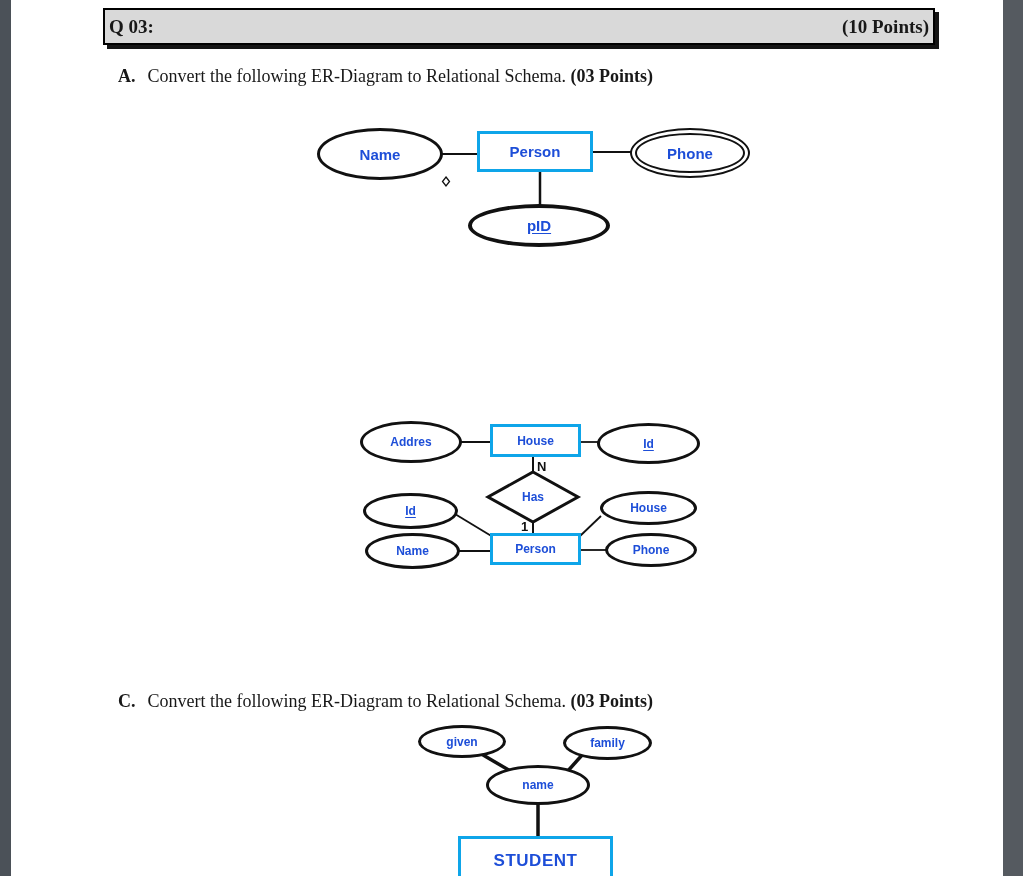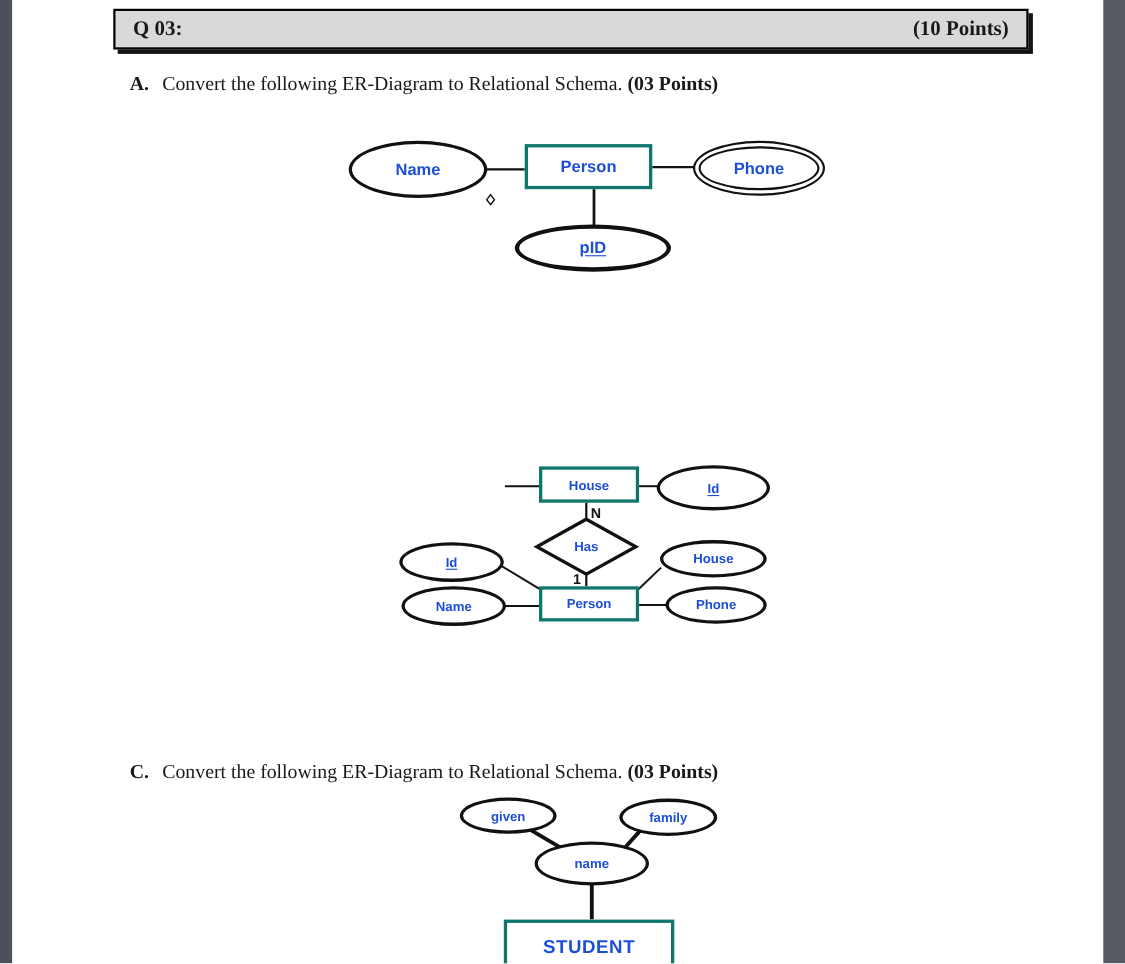--- a/index.html
+++ b/index.html
@@ -18,21 +18,21 @@
   .edge-right { right: 0; width: 20px; background: #555a60; }
 
   .q-header {
     position: absolute;
     left: 103px; top: 8px;
     width: 832px; height: 37px;
     background: #d9d9d9;
     border: 2.5px solid #000;
     box-shadow: 4px 4px 0 #141414;
     display: flex; align-items: center; justify-content: space-between;
-    padding: 0 16px;
+    padding: 0 4px;
     font-weight: bold; font-size: 19px;
   }
 
   .section-heading {
     position: absolute;
     left: 118px;
     font-size: 18px;
     white-space: nowrap;
   }
   .section-heading .b { font-weight: bold; }
@@ -41,21 +41,21 @@
   .shape {
     position: absolute;
     background: #fff;
     display: flex; align-items: center; justify-content: center;
     font-family: "Liberation Sans", sans-serif;
     font-weight: bold;
     color: #1d4ed8;
     text-align: center;
   }
   .ellipse { border: 3px solid #111; border-radius: 50%; }
-  .rect    { border: 3px solid #0f766e; }
+  .rect    { border: 3px solid #0ea5e9; }
   .thick   { border-width: 4px; align-items: center; }
   .under   { text-decoration: underline; text-underline-offset: 2px; }
 
   .dbl-outer { border: 2.5px solid #111; border-radius: 50%; }
   .dbl-inner {
     position: absolute; left: 3px; top: 3px; right: 3px; bottom: 3px;
     border: 2px solid #111; border-radius: 50%;
     display: flex; align-items: center; justify-content: center;
   }
 
@@ -123,20 +123,23 @@
   </div>
   <div class="shape dbl-outer fsA" style="left:630px;top:128px;width:120px;height:50px">
     <div class="dbl-inner">
       <span>Phone</span>
     </div>
   </div>
   <div class="shape ellipse thick fsA under" style="left:468px;top:204px;width:142px;height:43px">
     <span>pID</span>
   </div>
 
+  <div class="shape ellipse fsB" style="left:360px;top:421px;width:102px;height:42px">
+    <span>Addres</span>
+  </div>
   <div class="shape rect fsB" style="left:490px;top:424px;width:91px;height:33px">
     <span>House</span>
   </div>
   <div class="shape ellipse fsB under" style="left:597px;top:423px;width:103px;height:41px">
     <span>Id</span>
   </div>
 
   <div class="card-label" style="left:537px;top:459px">N</div>
   <div class="shape fsB" style="left:505px;top:488px;width:56px;height:18px;background:transparent">
     <span>Has</span>

